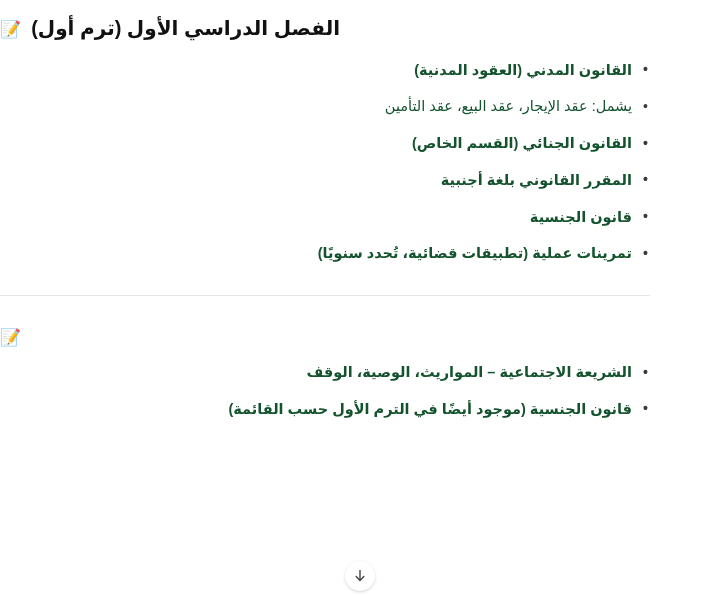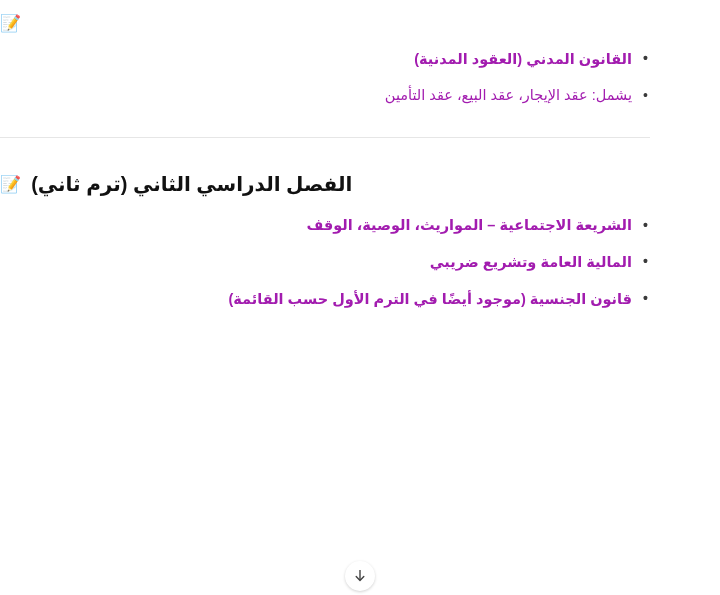--- a/index.html
+++ b/index.html
@@ -54,21 +54,21 @@
   ul.item-list {
     list-style: none;
     margin: 0;
     padding: 0;
     direction: rtl;
   }
   ul.item-list li {
     position: relative;
     font-size: 14.5px;
     line-height: 1.5;
-    color: #a21caf;
+    color: #14532d;
     padding: 7.5px 18px 7.5px 0;
     text-align: right;
     direction: rtl;
   }
   ul.item-list li::before {
     content: "•";
     position: absolute;
     right: 2px;
     top: 7px;
     font-size: 14px;
@@ -111,37 +111,40 @@
 </style>
 </head>
 <body>
 
 <div class="page">
   <div class="content">
 
     <section class="section">
       <h2 class="section-heading">
         <span class="emoji-icon">📝</span>
+        <span class="heading-text">الفصل الدراسي الأول (ترم أول)</span>
       </h2>
       <ul class="item-list">
         <li class="bold-item">القانون المدني (العقود المدنية)</li>
         <li class="sub-item">يشمل: عقد الإيجار، عقد البيع، عقد التأمين</li>
+        <li class="bold-item">القانون الجنائي (القسم الخاص)</li>
+        <li class="bold-item">المقرر القانوني بلغة أجنبية</li>
+        <li class="bold-item">قانون الجنسية</li>
+        <li class="bold-item">تمرينات عملية (تطبيقات قضائية، تُحدد سنويًا)</li>
       </ul>
     </section>
 
     <hr class="divider">
 
     <section class="section">
       <h2 class="section-heading">
         <span class="emoji-icon">📝</span>
-        <span class="heading-text">الفصل الدراسي الثاني (ترم ثاني)</span>
       </h2>
       <ul class="item-list">
         <li class="bold-item">الشريعة الاجتماعية – المواريث، الوصية، الوقف</li>
-        <li class="bold-item">المالية العامة وتشريع ضريبي</li>
         <li class="bold-item">قانون الجنسية (موجود أيضًا في الترم الأول حسب القائمة)</li>
 
       </ul>
     </section>
 
   </div>
 
   <div class="scroll-indicator">
     <svg width="16" height="16" viewBox="0 0 16 16" aria-hidden="true">
       <path d="M8 2 L8 12" stroke="#444" stroke-width="1.4" fill="none"></path>

